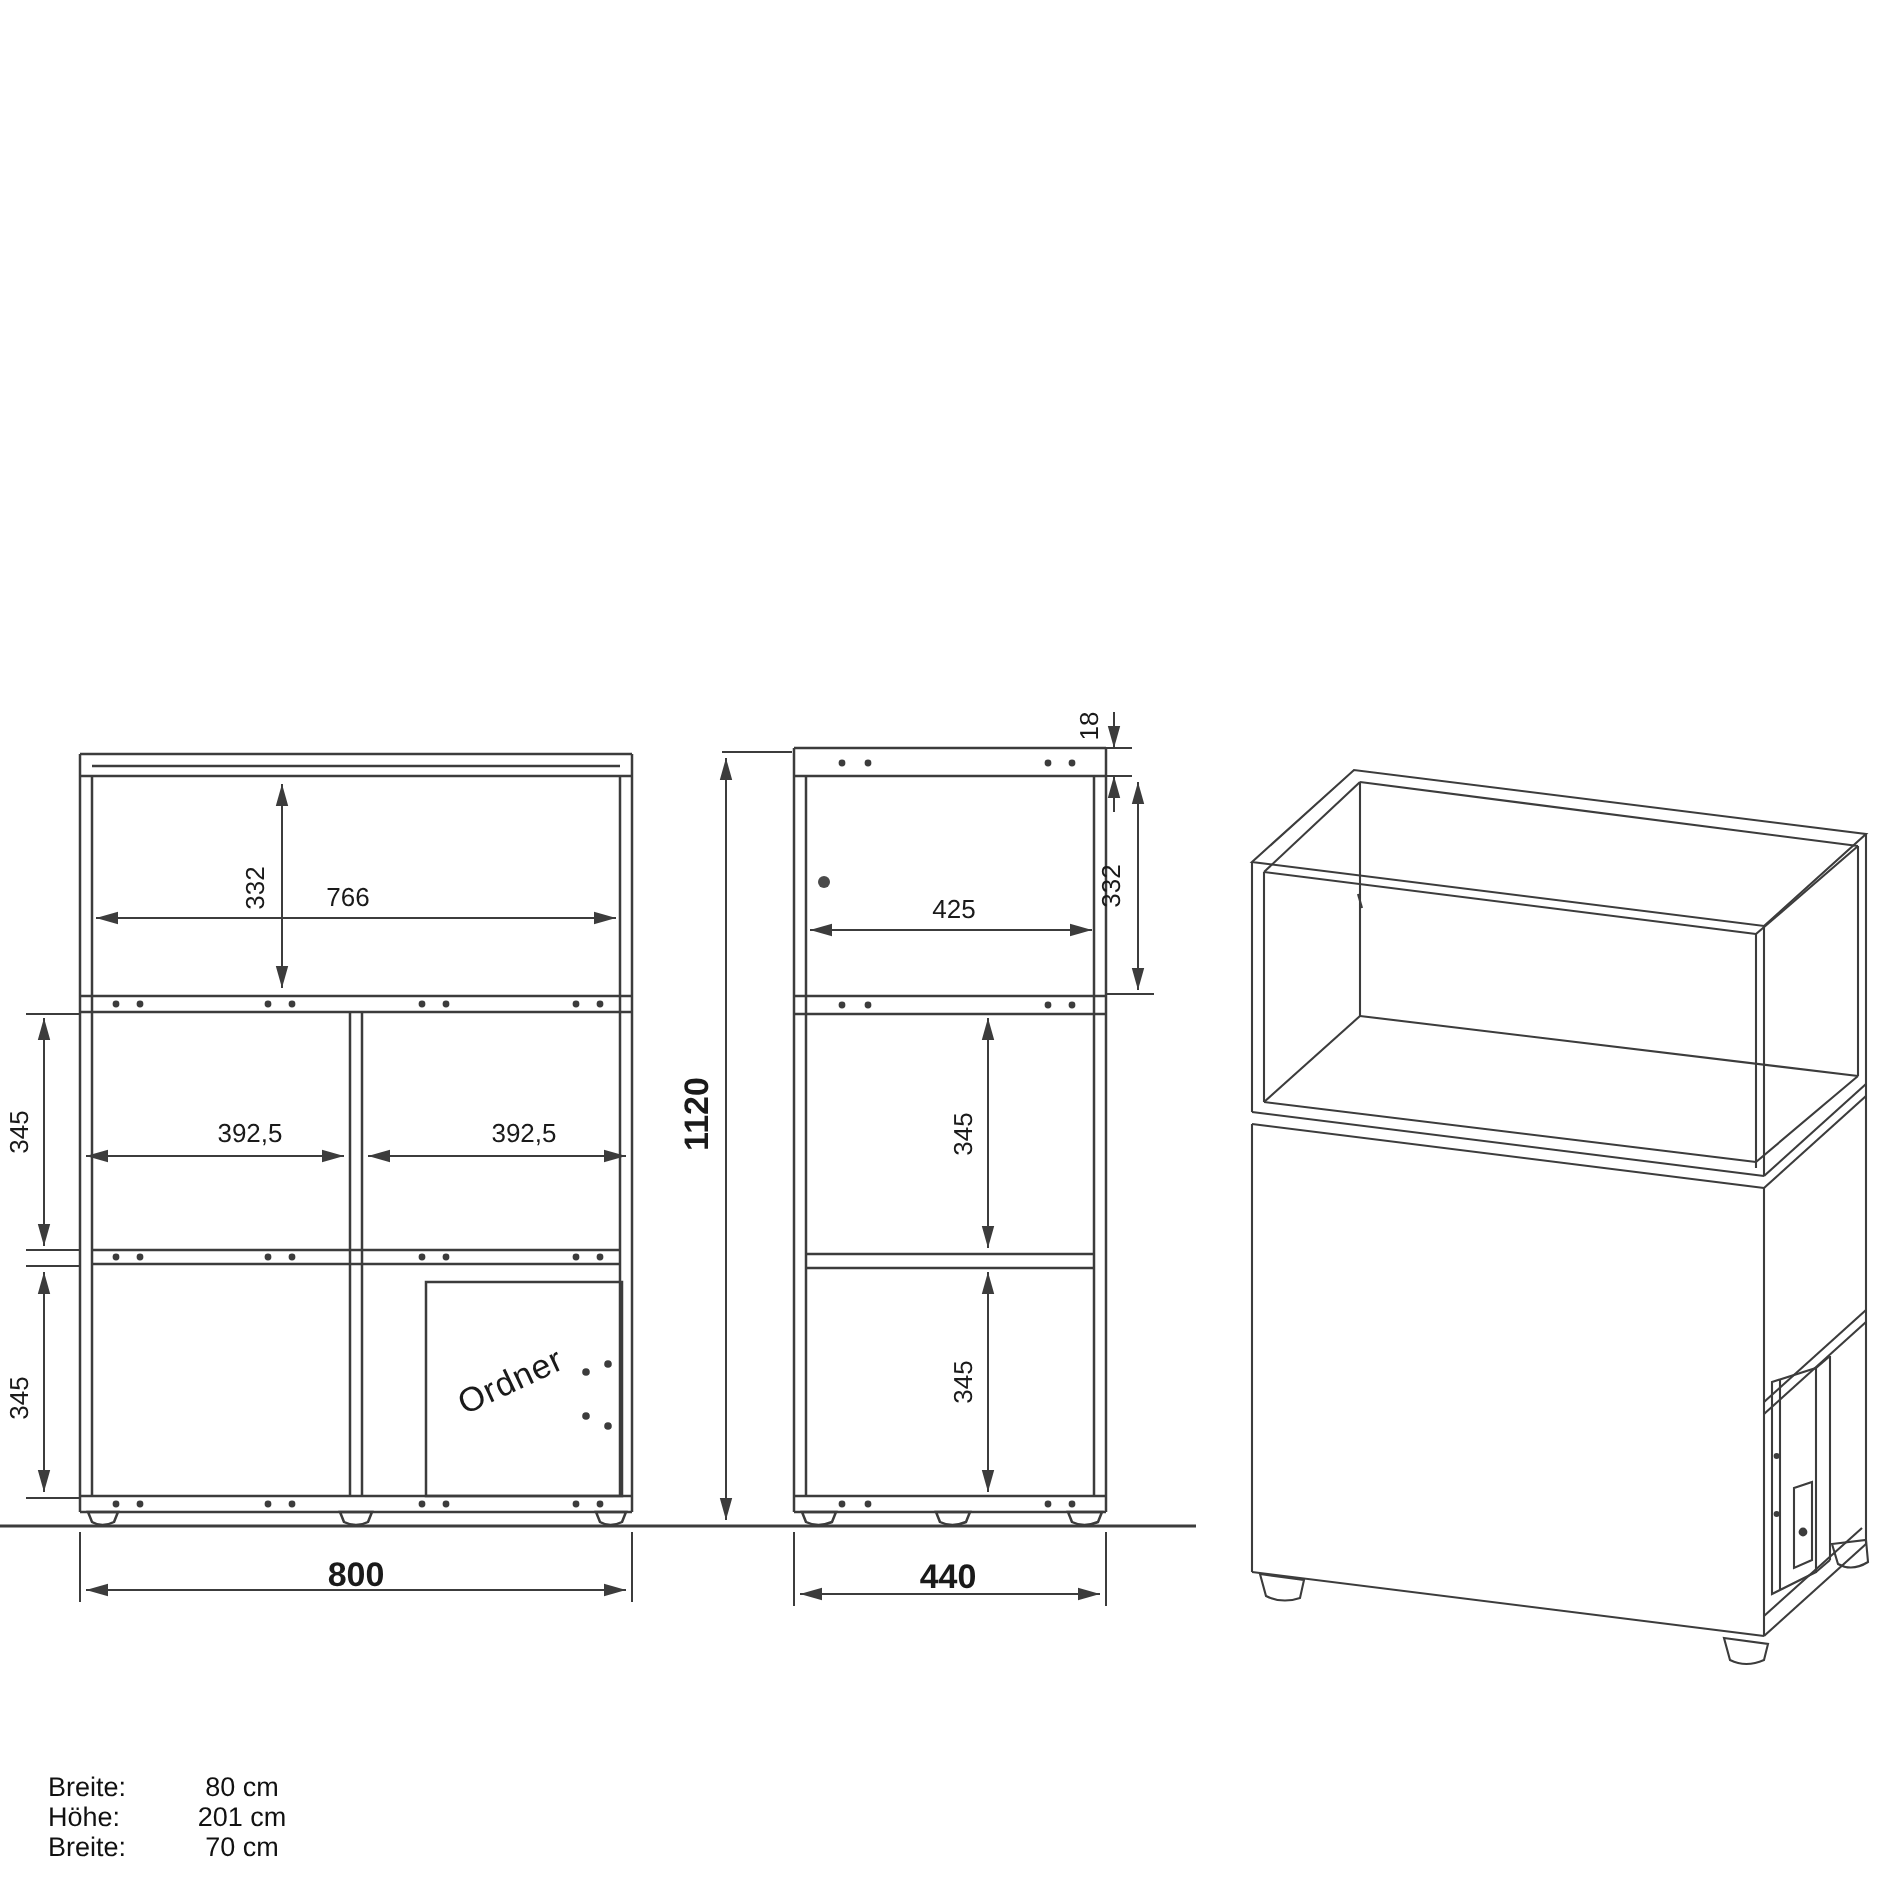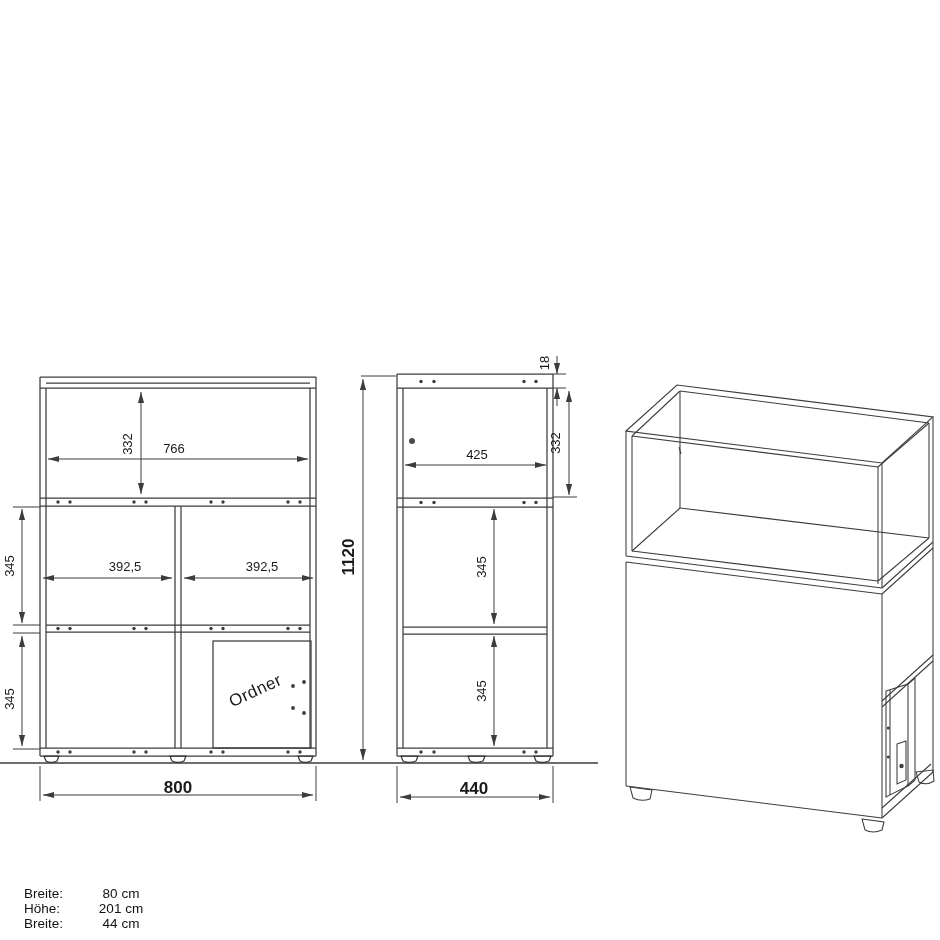--- a/index.html
+++ b/index.html
@@ -247,16 +247,16 @@
   <div class="row">
     <span class="lbl">Breite:</span>
     <span class="val">80 cm</span>
   </div>
   <div class="row">
     <span class="lbl">Höhe:</span>
     <span class="val">201 cm</span>
   </div>
   <div class="row">
     <span class="lbl">Breite:</span>
-    <span class="val">44 cm</span>
+    <span class="val">70 cm</span>
   </div>
 </div>
 </div>
 
 </body></html>

